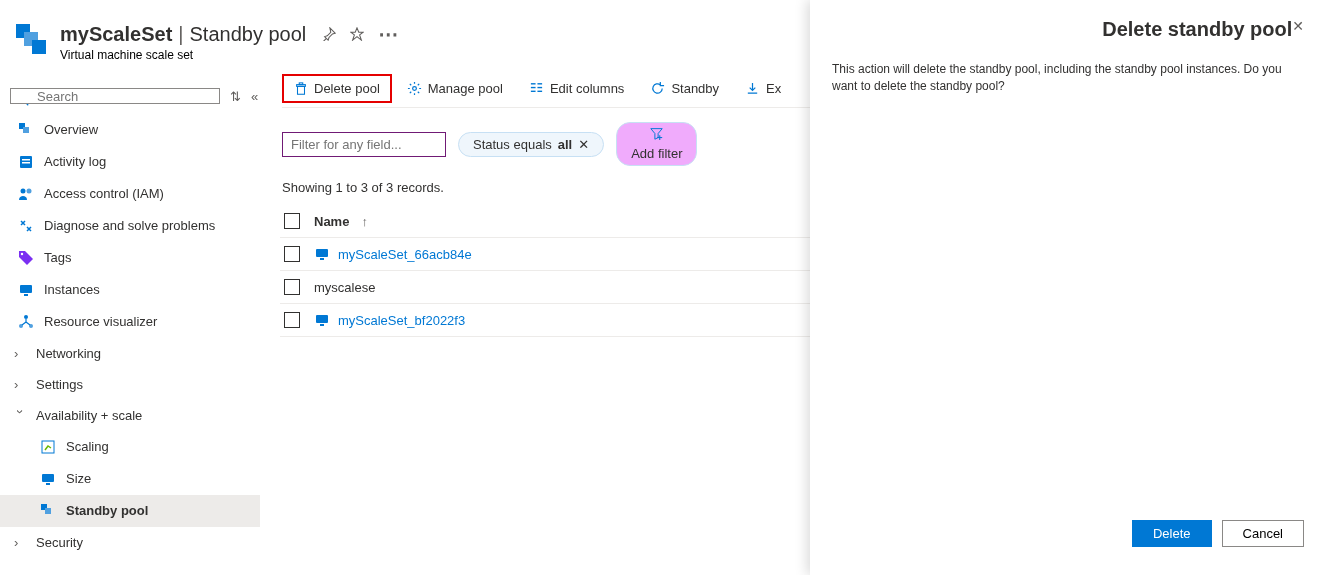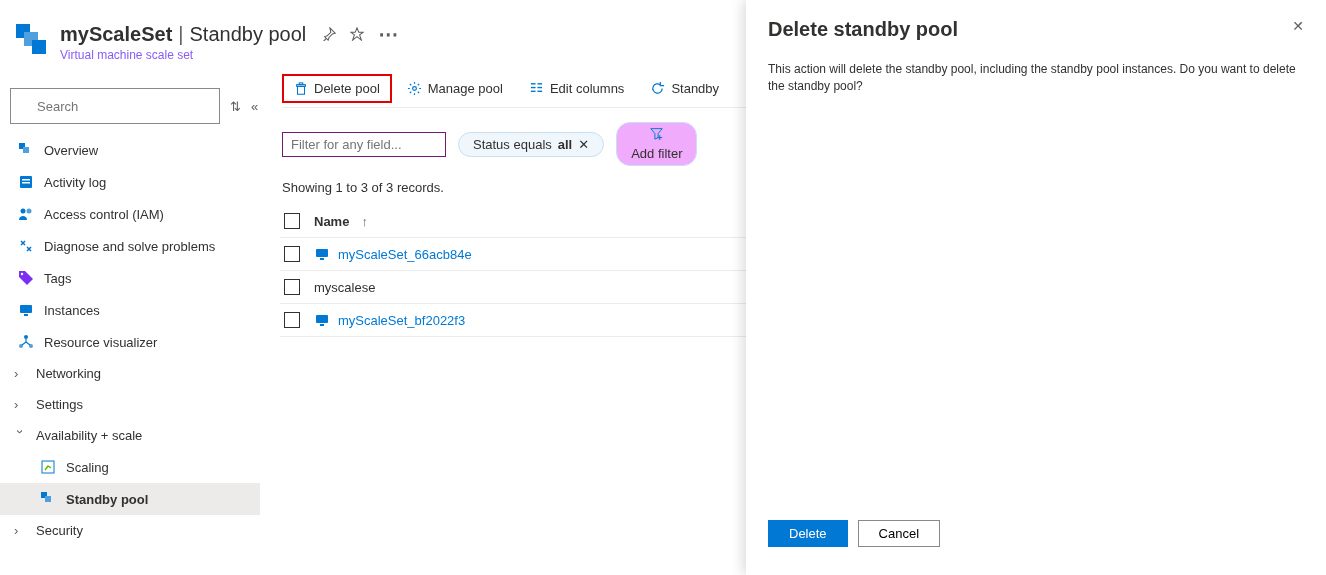--- a/index.html
+++ b/index.html
@@ -5,29 +5,29 @@
 * { box-sizing: border-box; margin: 0; padding: 0; }
 body { font-family: "Segoe UI", -apple-system, sans-serif; font-size: 13px; color: #323130; background: #fff; width: 1326px; height: 575px; overflow: hidden; position: relative; }
 .page { display: flex; height: 100%; }
 .sidebar { width: 260px; display: flex; flex-direction: column; padding-top: 22px; }
 .main { flex: 1; display: flex; flex-direction: column; }
 .header { padding: 22px 0 6px 0; display: flex; align-items: flex-start; gap: 10px; }
 .header-icon { width: 36px; height: 36px; flex-shrink: 0; margin-left: 14px; }
 .header-text { flex: 1; }
 .title-line { font-size: 20px; font-weight: 600; display: flex; align-items: center; gap: 6px; }
 .title-sep { font-weight: 300; color: #605e5c; }
-.subtitle { font-size: 12px; color: #8b5cf6; margin-top: 2px; }
+.subtitle { font-size: 12px; color: #000000; margin-top: 2px; }
 .title-actions { display: flex; align-items: center; gap: 14px; margin-left: 10px; color: #605e5c; }
 .search-row { display: flex; align-items: center; gap: 10px; padding: 4px 10px 10px 10px; }
-.search-input { flex: 1; border: 1px solid #8a8886; height: 36px; padding: 2px 6px 2px 26px; font-size: 13px; position: relative; }
+.search-input { flex: 1; border: 1px solid #8a8886; height: 16px; padding: 2px 6px 2px 26px; font-size: 13px; position: relative; }
 .search-wrap { position: relative; flex: 1; }
 .search-wrap svg { position: absolute; left: 6px; top: 5px; }
 .sort-icon, .collapse-icon { color: #605e5c; cursor: pointer; }
 .nav { display: flex; flex-direction: column; }
-.nav-item { display: flex; align-items: center; gap: 10px; padding: 8px 10px 8px 18px; cursor: pointer; font-size: 13px; }
+.nav-item { display: flex; align-items: flex-start; gap: 10px; padding: 8px 10px 8px 18px; cursor: pointer; font-size: 13px; }
 .nav-item.expandable { padding-left: 14px; }
 .nav-sub { padding-left: 40px; }
 .nav-item.selected { background: #edebe9; font-weight: 600; }
 .nav-icon { width: 16px; height: 16px; flex-shrink: 0; display: flex; align-items: center; justify-content: center; }
 .chevron { width: 12px; color: #605e5c; }
 .toolbar { display: flex; align-items: center; gap: 4px; border-bottom: 1px solid #edebe9; padding: 4px 0; margin-left: 2px; }
 .tool-btn { display: flex; align-items: center; gap: 6px; padding: 6px 10px; cursor: pointer; font-size: 13px; border: 1px solid transparent; }
 .tool-btn.highlighted { border: 2px solid #e50000; padding: 5px 10px; }
 .tool-icon { color: #0078d4; display: flex; align-items: center; }
 .filter-row { display: flex; align-items: center; gap: 12px; padding: 14px 2px; }
@@ -37,21 +37,21 @@
 .result-count { font-size: 13px; padding: 0 2px 10px 2px; }
 .table { display: flex; flex-direction: column; }
 .trow { display: flex; align-items: center; border-bottom: 1px solid #edebe9; padding: 8px 4px; gap: 10px; }
 .trow.header-row { font-weight: 600; }
 .tcell.check { width: 20px; }
 .tcell.name { flex: 1; display: flex; align-items: center; gap: 8px; }
 .tcell.computer { width: 150px; }
 .checkbox { width: 16px; height: 16px; border: 1px solid #323130; background: #fff; }
 .vm-link { color: #0078d4; cursor: pointer; }
 .vm-icon { width: 16px; height: 16px; }
-.panel { position: absolute; right: 0; top: 0; bottom: 0; width: 580px; background: #fff; box-shadow: -3px 0 12px rgba(0,0,0,0.15); display: flex; flex-direction: column; padding: 18px 22px; }
+.panel { position: absolute; right: 0; top: 0; bottom: 0; width: 516px; background: #fff; box-shadow: -3px 0 12px rgba(0,0,0,0.15); display: flex; flex-direction: column; padding: 18px 22px; align-items: flex-end; }
 .panel-head { display: flex; justify-content: space-between; align-items: flex-start; }
 .panel-title { font-size: 20px; font-weight: 600; }
 .panel-close { cursor: pointer; color: #605e5c; font-size: 14px; }
 .panel-body { margin-top: 20px; font-size: 12px; line-height: 1.4; flex: 1; }
 .panel-actions { display: flex; gap: 10px; padding: 10px 0; }
 .btn { padding: 5px 20px; font-size: 13px; cursor: pointer; border: 1px solid #8a8886; background: #fff; }
 .btn.primary { background: #0078d4; border-color: #0078d4; color: #fff; }
 .col-sort { color: #605e5c; margin-left: 4px; }
 </style>
 </head>
@@ -183,20 +183,29 @@
         </div>
         <div class="nav-item nav-sub">
           <span class="nav-icon">
             <svg width="16" height="16" viewBox="0 0 16 16">
               <rect x="2" y="2" width="12" height="12" fill="none" stroke="#0078d4"></rect>
               <path d="M5 11l3-4 3 2" stroke="#6bb700" stroke-width="1.5" fill="none"></path>
             </svg>
           </span>
           <span>Scaling</span>
         </div>
+        <div class="nav-item nav-sub">
+          <span class="nav-icon">
+            <svg width="16" height="16" viewBox="0 0 16 16">
+              <rect x="2" y="3" width="12" height="8" rx="1" fill="#0078d4"></rect>
+              <rect x="6" y="12" width="4" height="2" fill="#0078d4"></rect>
+            </svg>
+          </span>
+          <span>Size</span>
+        </div>
         <div class="nav-item nav-sub selected">
           <span class="nav-icon">
             <svg width="16" height="16" viewBox="0 0 16 16">
               <rect x="1" y="1" width="6" height="6" fill="#0078d4"></rect>
               <rect x="5" y="5" width="6" height="6" fill="#50a0e0"></rect>
             </svg>
           </span>
           <span>Standby pool</span>
         </div>
       <div class="nav-item expandable">

